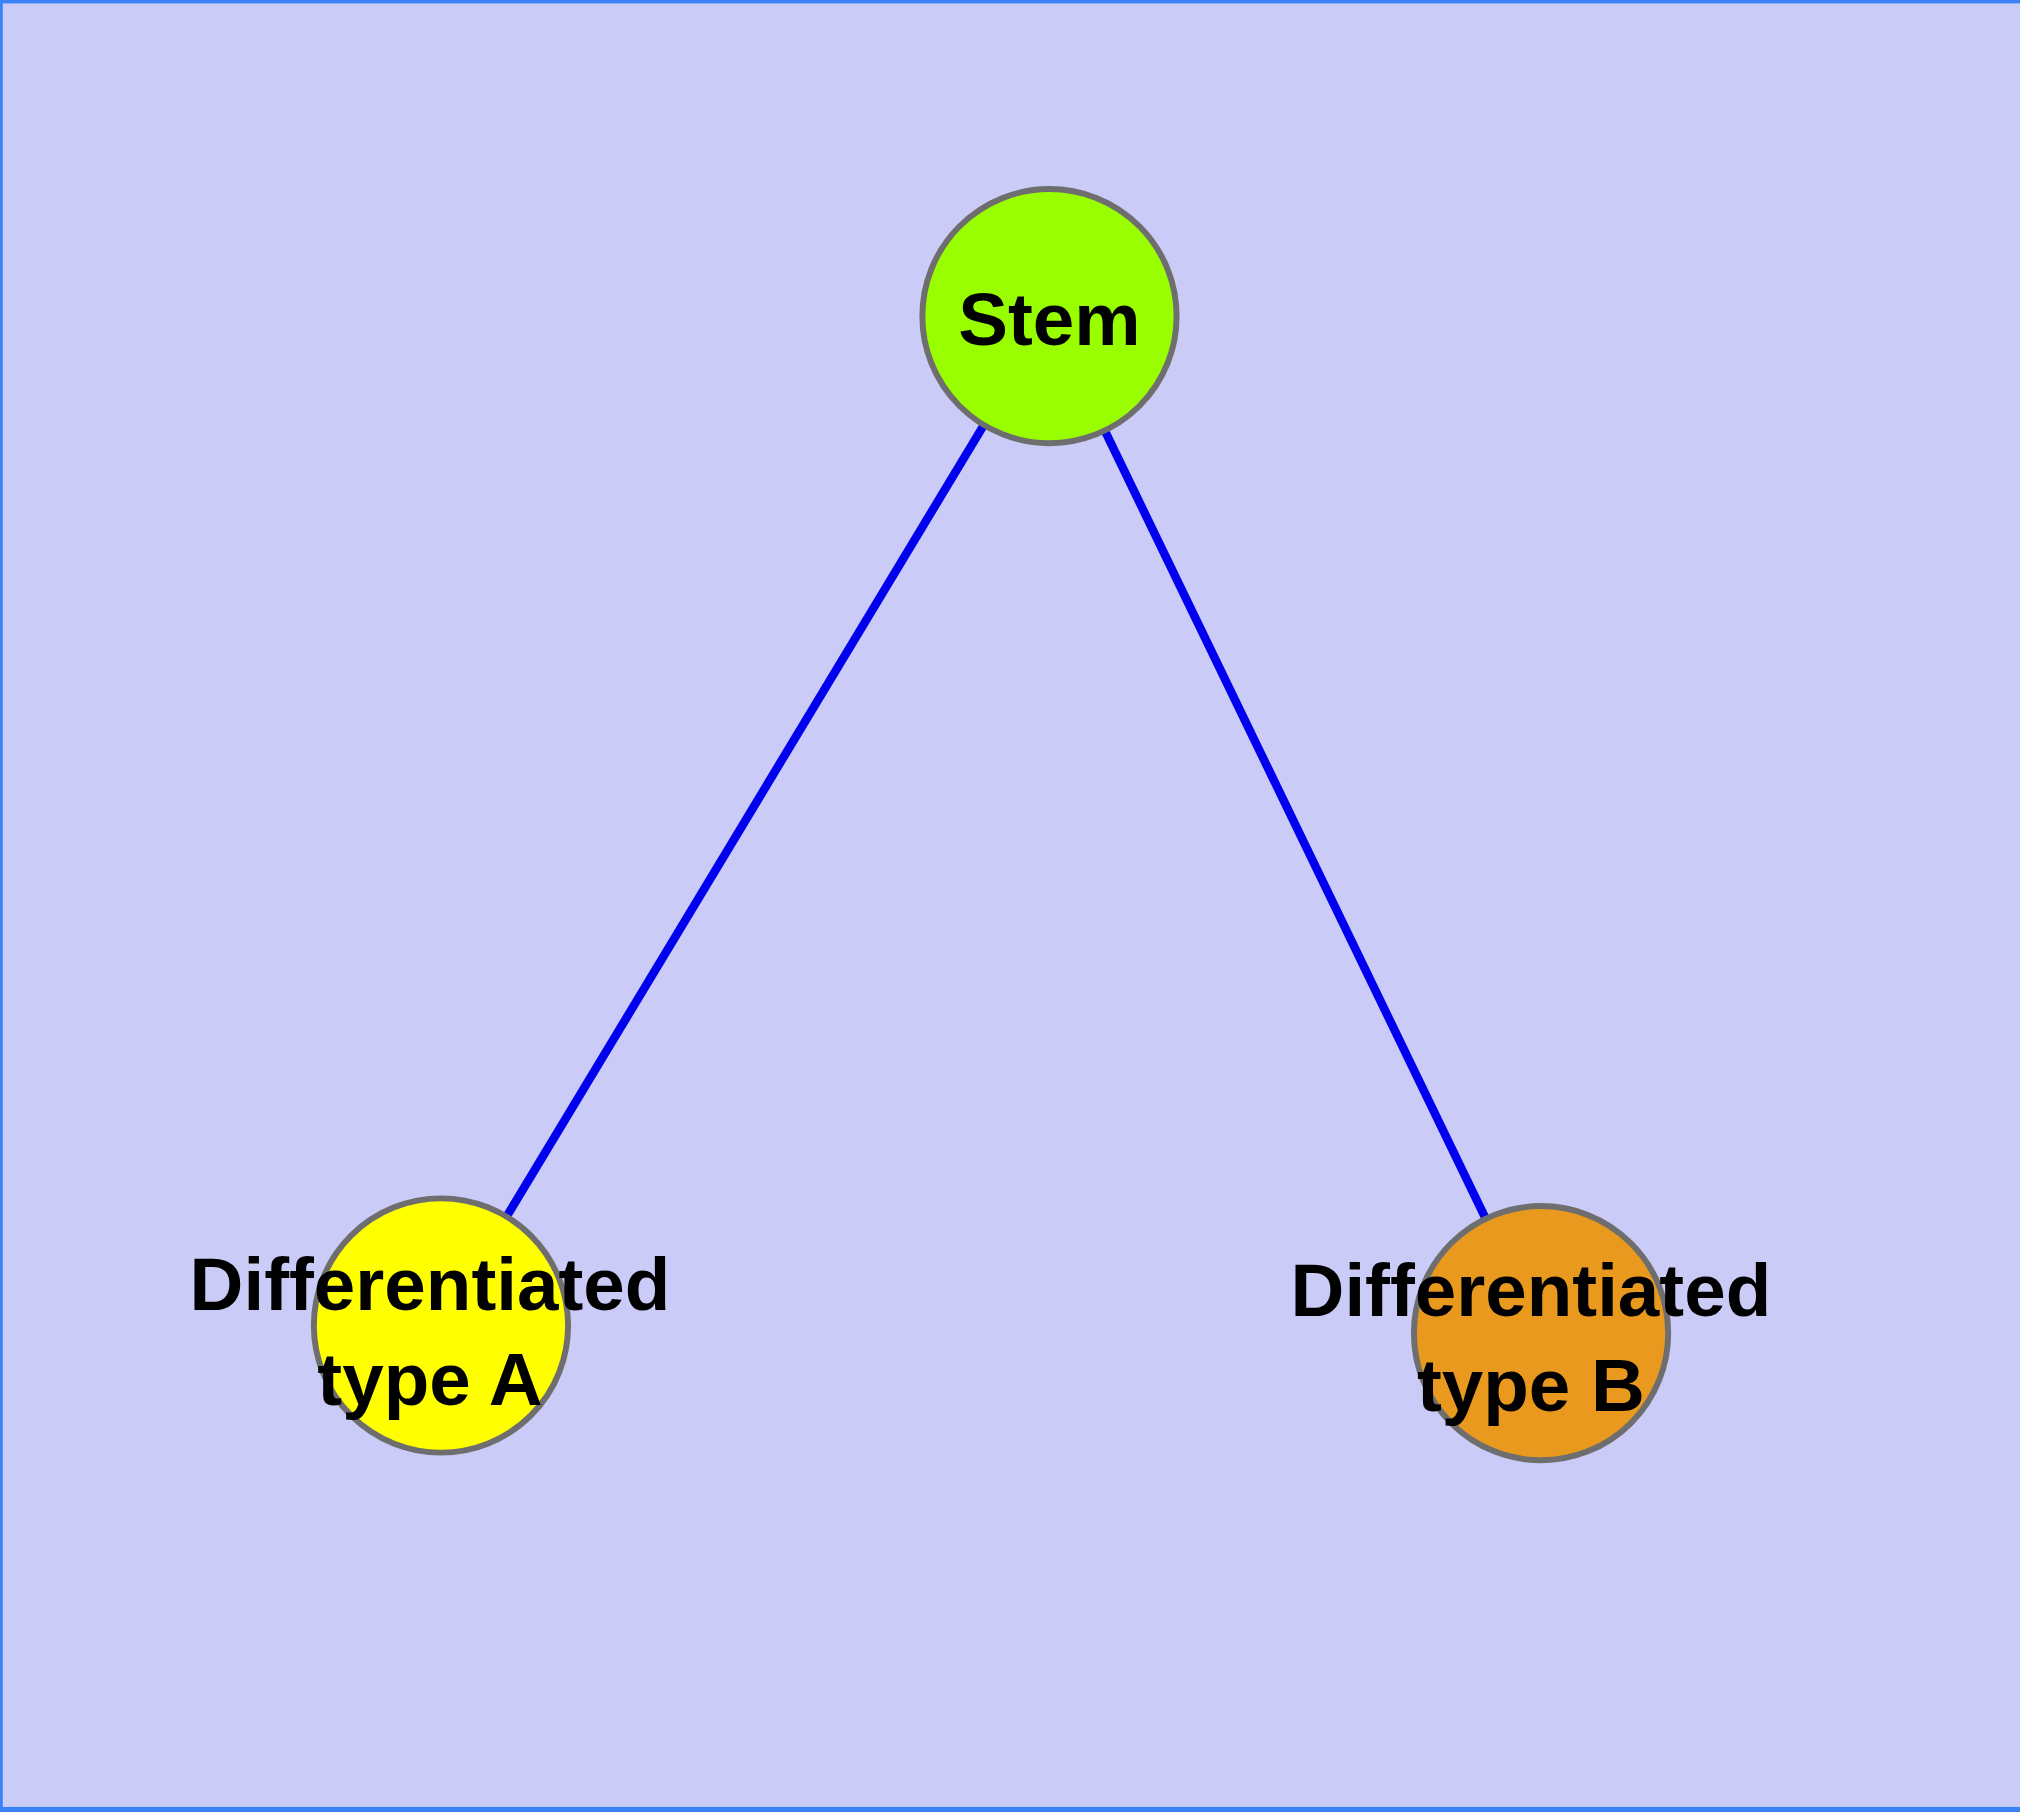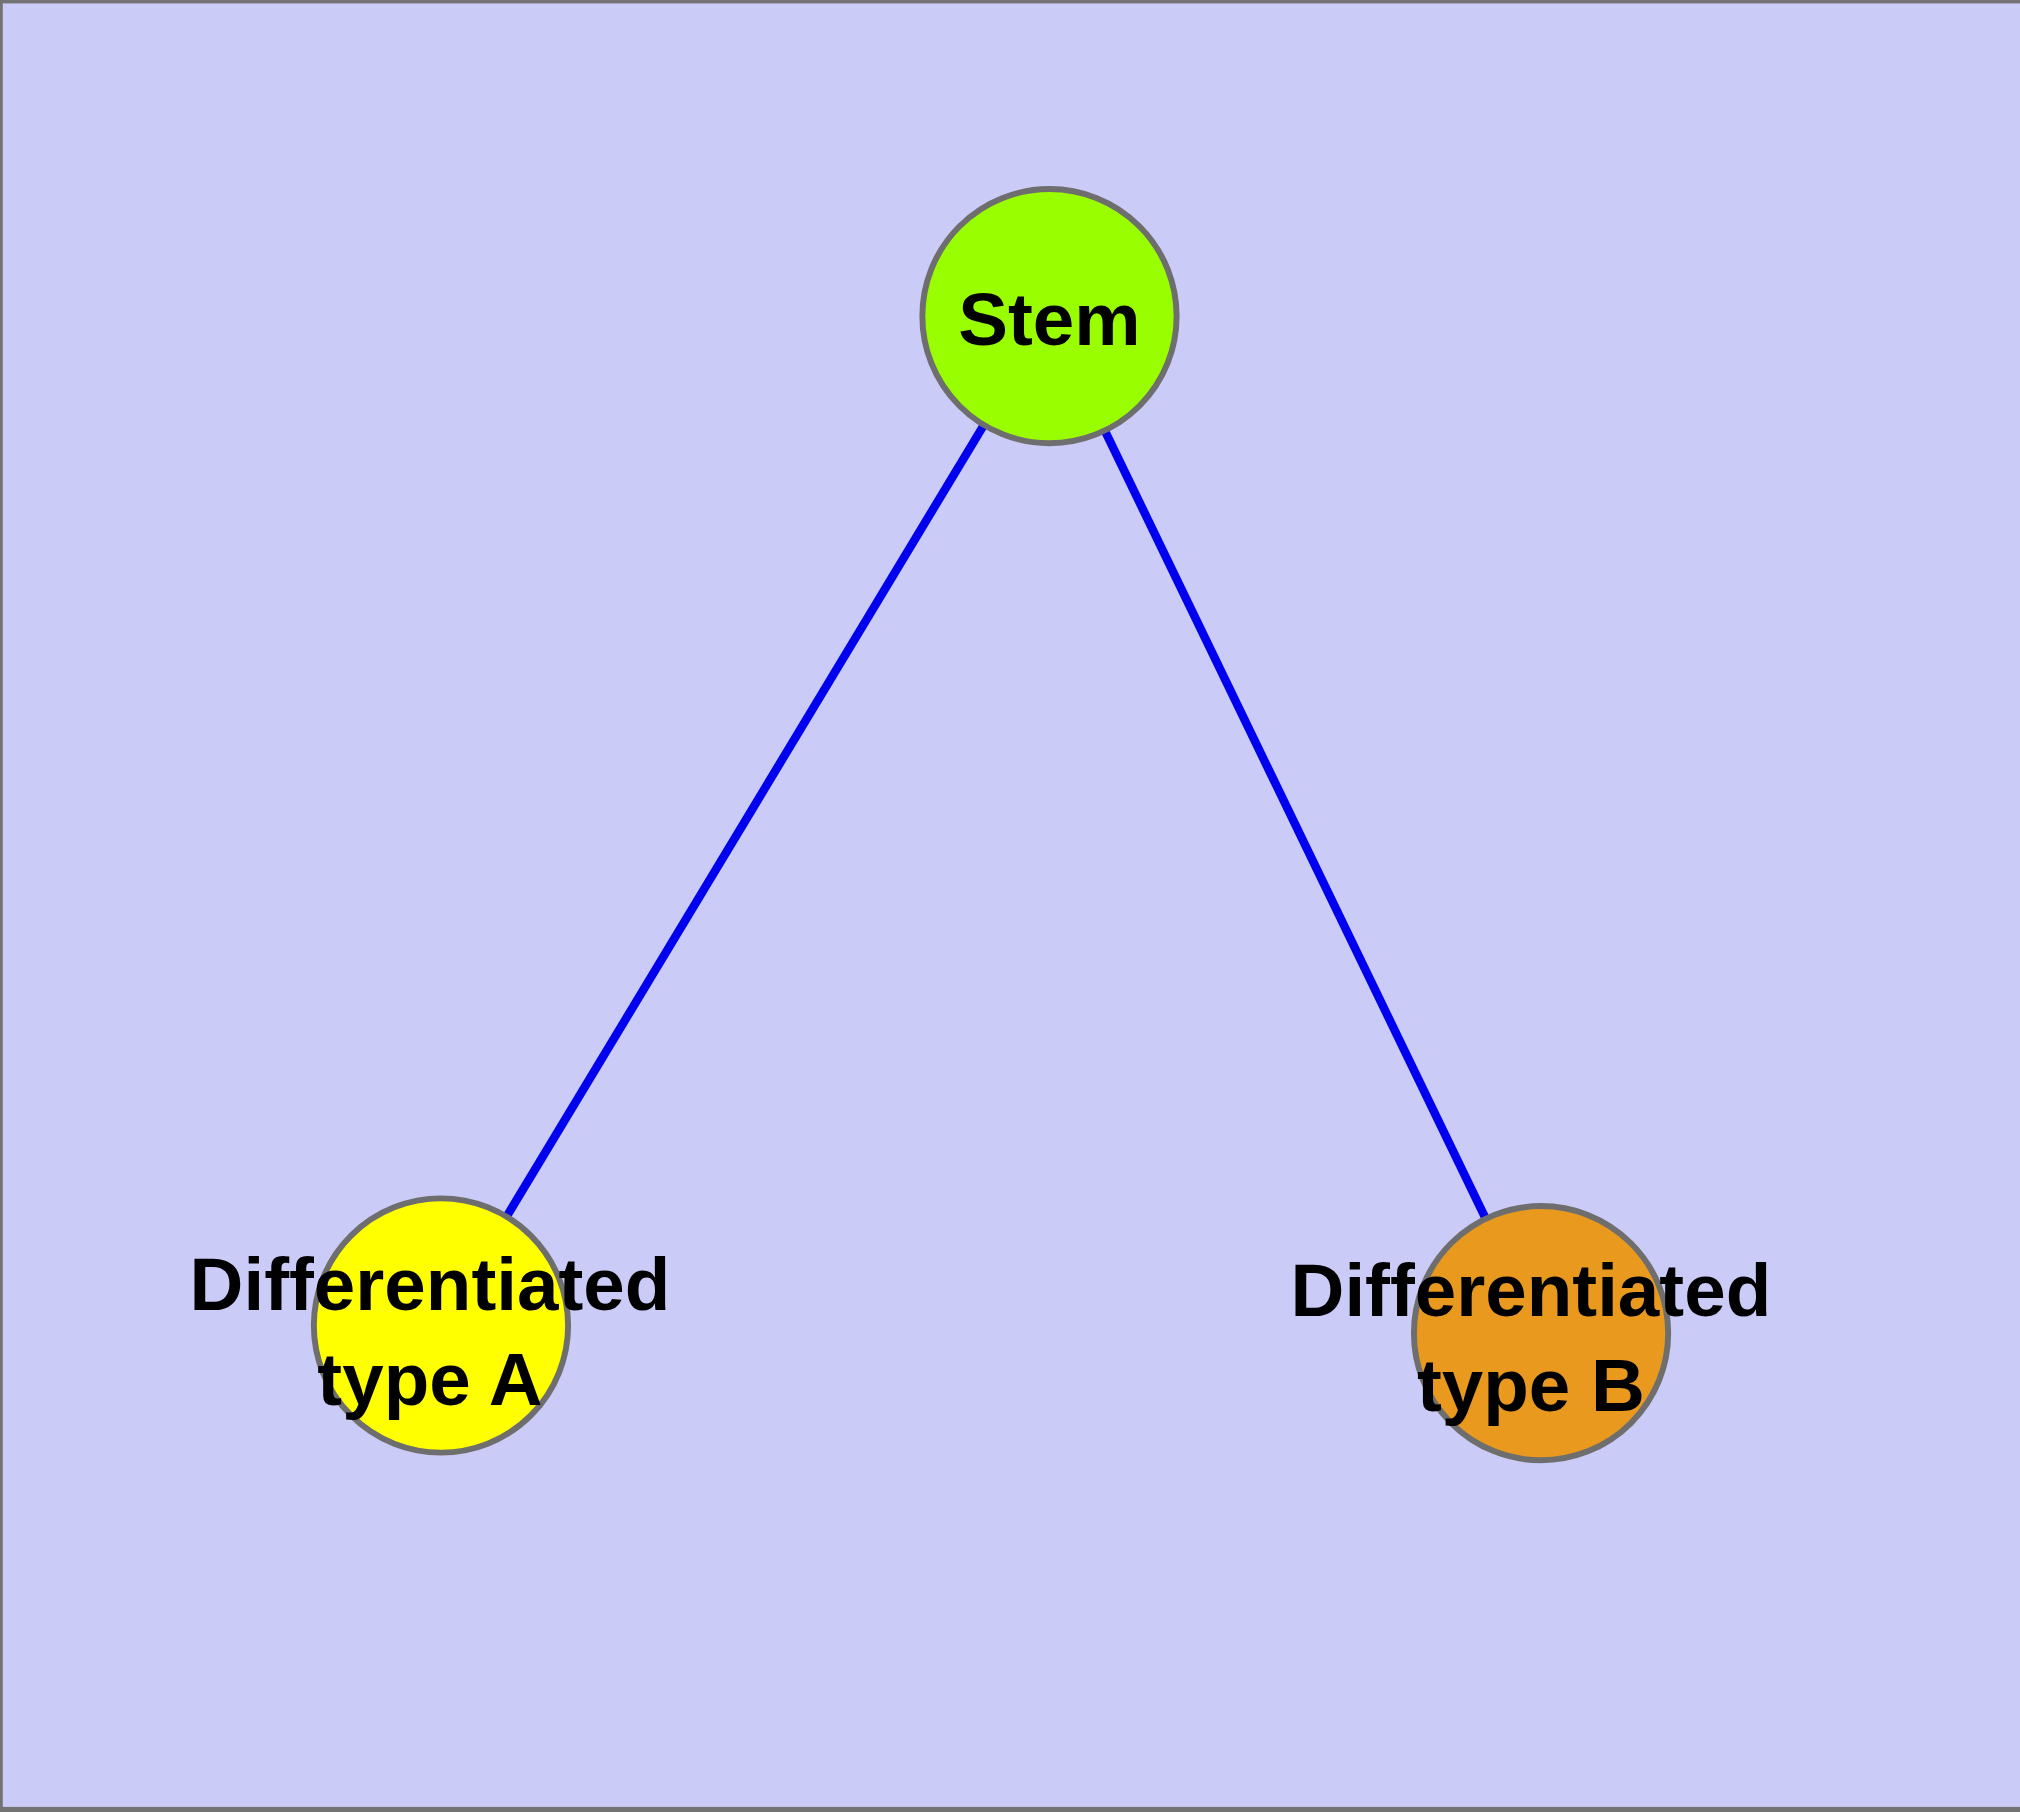--- a/index.html
+++ b/index.html
@@ -4,21 +4,21 @@
 <style>
   html, body {
     margin: 0;
     padding: 0;
     background: #ffffff;
   }
   .canvas {
     position: relative;
     width: 2021px;
     height: 1812px;
-    background: #737373;
+    background: #3b82f6;
     overflow: hidden;
   }
   svg { display: block; }
   .node-label {
     font-family: "Liberation Sans", sans-serif;
     font-weight: 700;
     font-size: 88px;
     fill: #000000;
     text-anchor: middle;
   }

